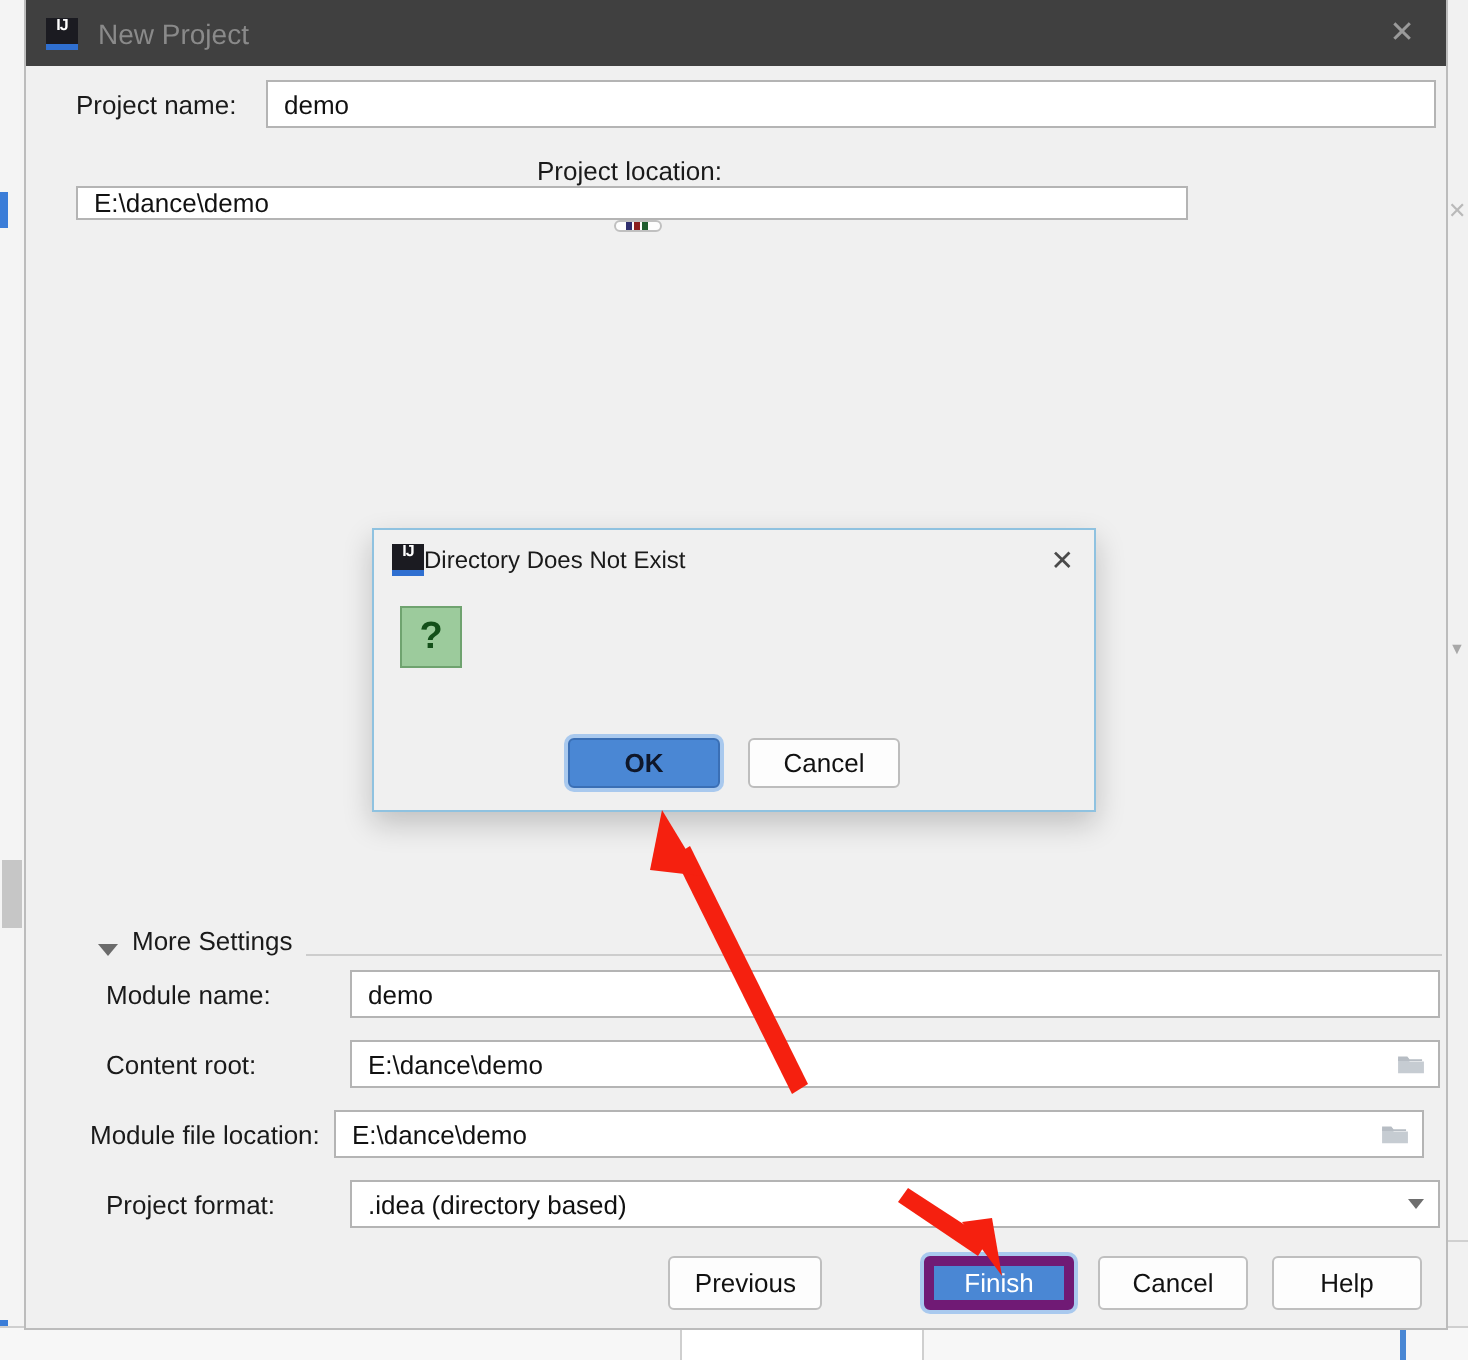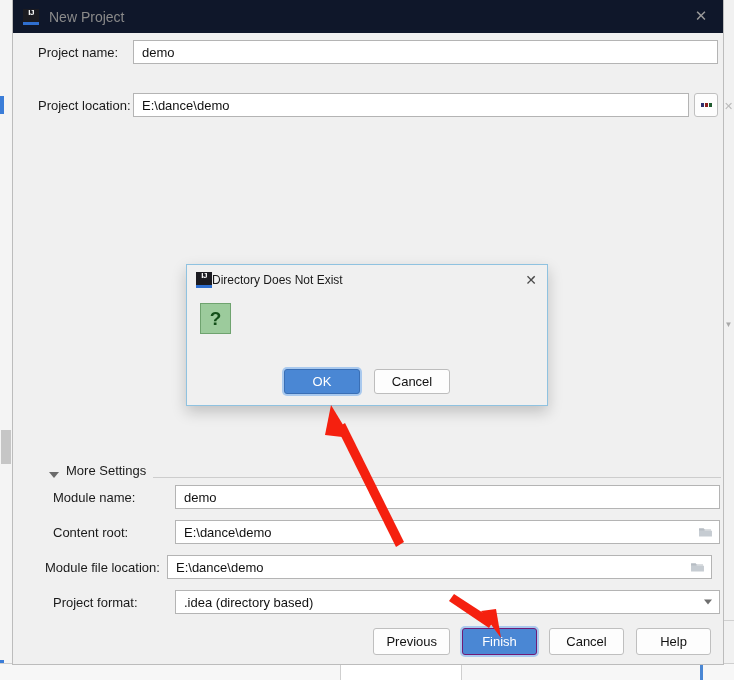--- a/index.html
+++ b/index.html
@@ -103,21 +103,21 @@
     width: 712px;
     height: 665px;
     background: #f0f0f0;
     border: 1px solid #bcbcbc;
     border-top: none;
     box-sizing: border-box;
   }
   .wizard-titlebar {
     position: relative;
     height: 33px;
-    background: #0f172a;
+    background: #404040;
     display: flex;
     align-items: center;
   }
   .ij-icon {
     width: 16px; height: 16px;
     margin-left: 10px;
     background: #1b1b21;
     border-bottom: 3px solid #2f6fd0;
     box-sizing: border-box;
     position: relative;
@@ -257,23 +257,24 @@
     color: #111111;
     display: flex;
     align-items: center;
     justify-content: center;
     font-family: "Liberation Sans", sans-serif;
     padding: 0 12px;
     text-align: center;
   }
   .btn.primary {
     background: #4a87d4;
-    border: 1px solid #701a75;
+    border: 5px solid #701a75;
     color: #ffffff;
     box-shadow: 0 0 0 2px #a9c9ee;
+    margin-left: 39px;
   }
 
   
   .modal {
     position: absolute;
     left: 186px; top: 264px;
     width: 362px;
     height: 142px;
     background: #f0f0f0;
     border: 1px solid #8fc2e0;
@@ -342,22 +343,22 @@
     display: flex;
     align-items: center;
     justify-content: center;
     padding: 0 10px;
     color: #111;
     font-family: "Liberation Sans", sans-serif;
   }
   .modal-btn.primary {
     background: #4a87d4;
     border: 1px solid #3a6fb5;
-    color: #ffffff;
-    font-weight: normal;
+    color: #0f172a;
+    font-weight: bold;
     box-shadow: 0 0 0 2px #a9c9ee;
   }
 
   
   .arrows {
     position: absolute;
     left: 0; top: 0;
     width: 734px; height: 680px;
     pointer-events: none;
     z-index: 40;
@@ -386,21 +387,21 @@
     <div class="ij-icon"></div>
     <div class="wizard-title">New Project</div>
     <div class="win-close">✕</div>
   </div>
 
   <div class="form-row" style="left:25px; top:40px;">
     <div class="form-label" style="width:95px;">Project name:</div>
     <div class="txt" style="width:585px; margin-left:0;">demo</div>
   </div>
 
-  <div class="form-row" style="left:25px; top:93px;">
+  <div class="form-row" style="left:25px; top:78px;flex-direction:column;">
     <div class="form-label" style="width:95px;">Project location:</div>
     <div class="txt" style="width:556px;">E:\dance\demo</div>
     <div class="browse-btn" style="margin-left:5px;">
       <i style="background:#2f2f6e;"></i>
       <i style="background:#8c1f1f;"></i>
       <i style="background:#1f5c2f;"></i>
     </div>
   </div>
 
   <div class="more-settings">

